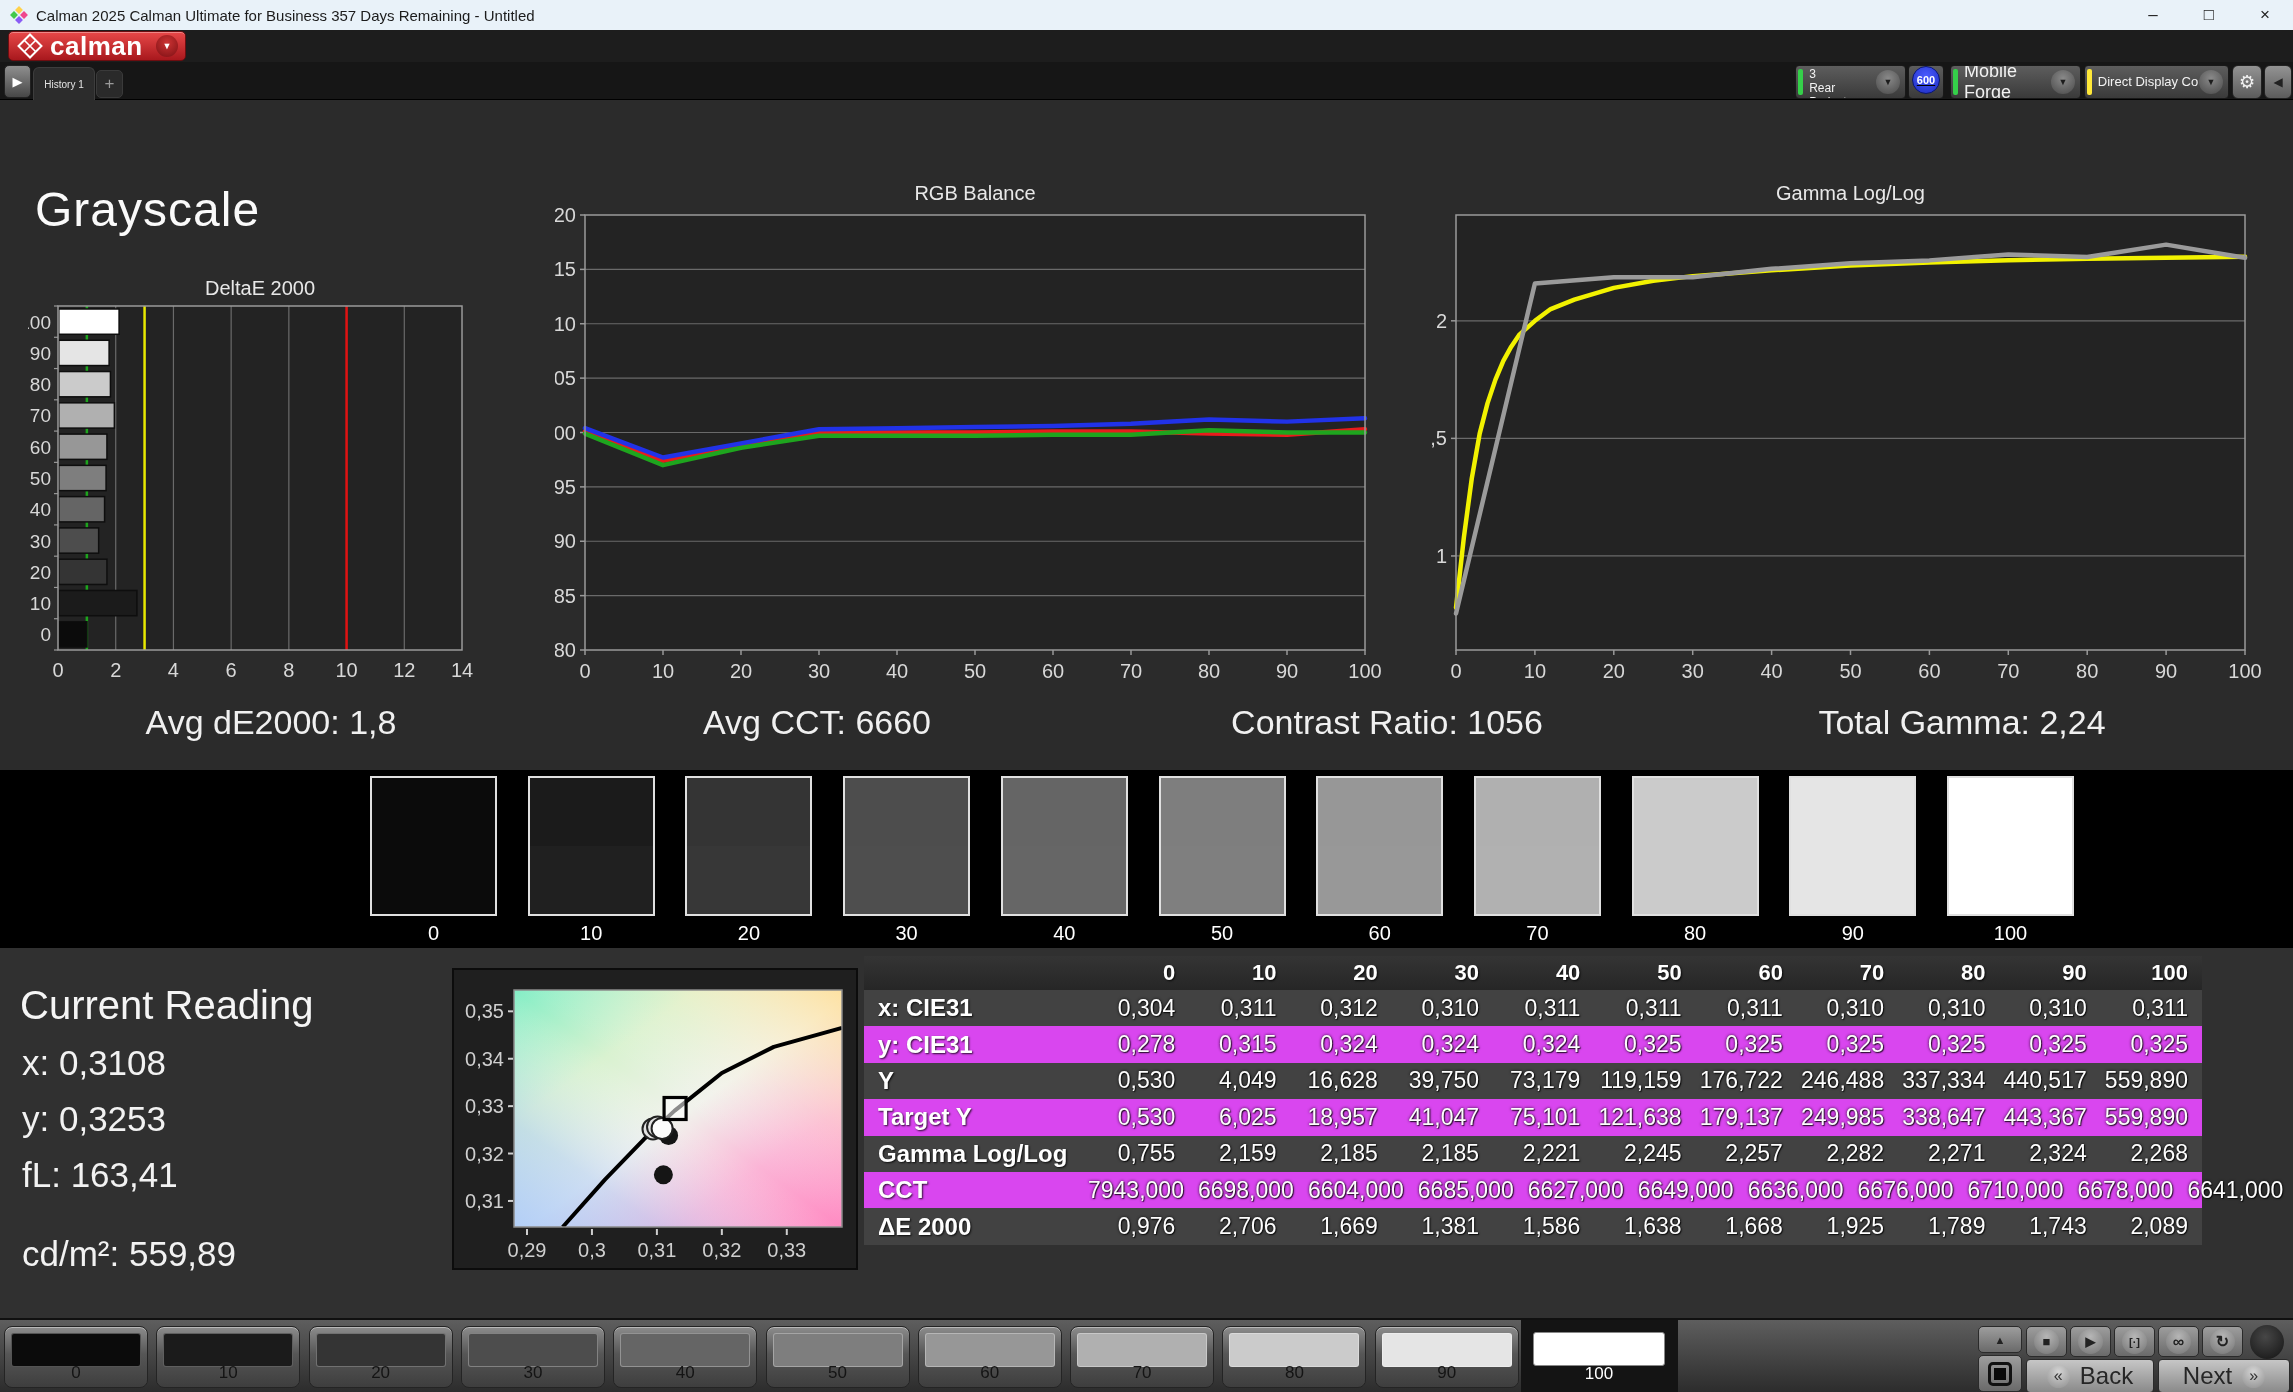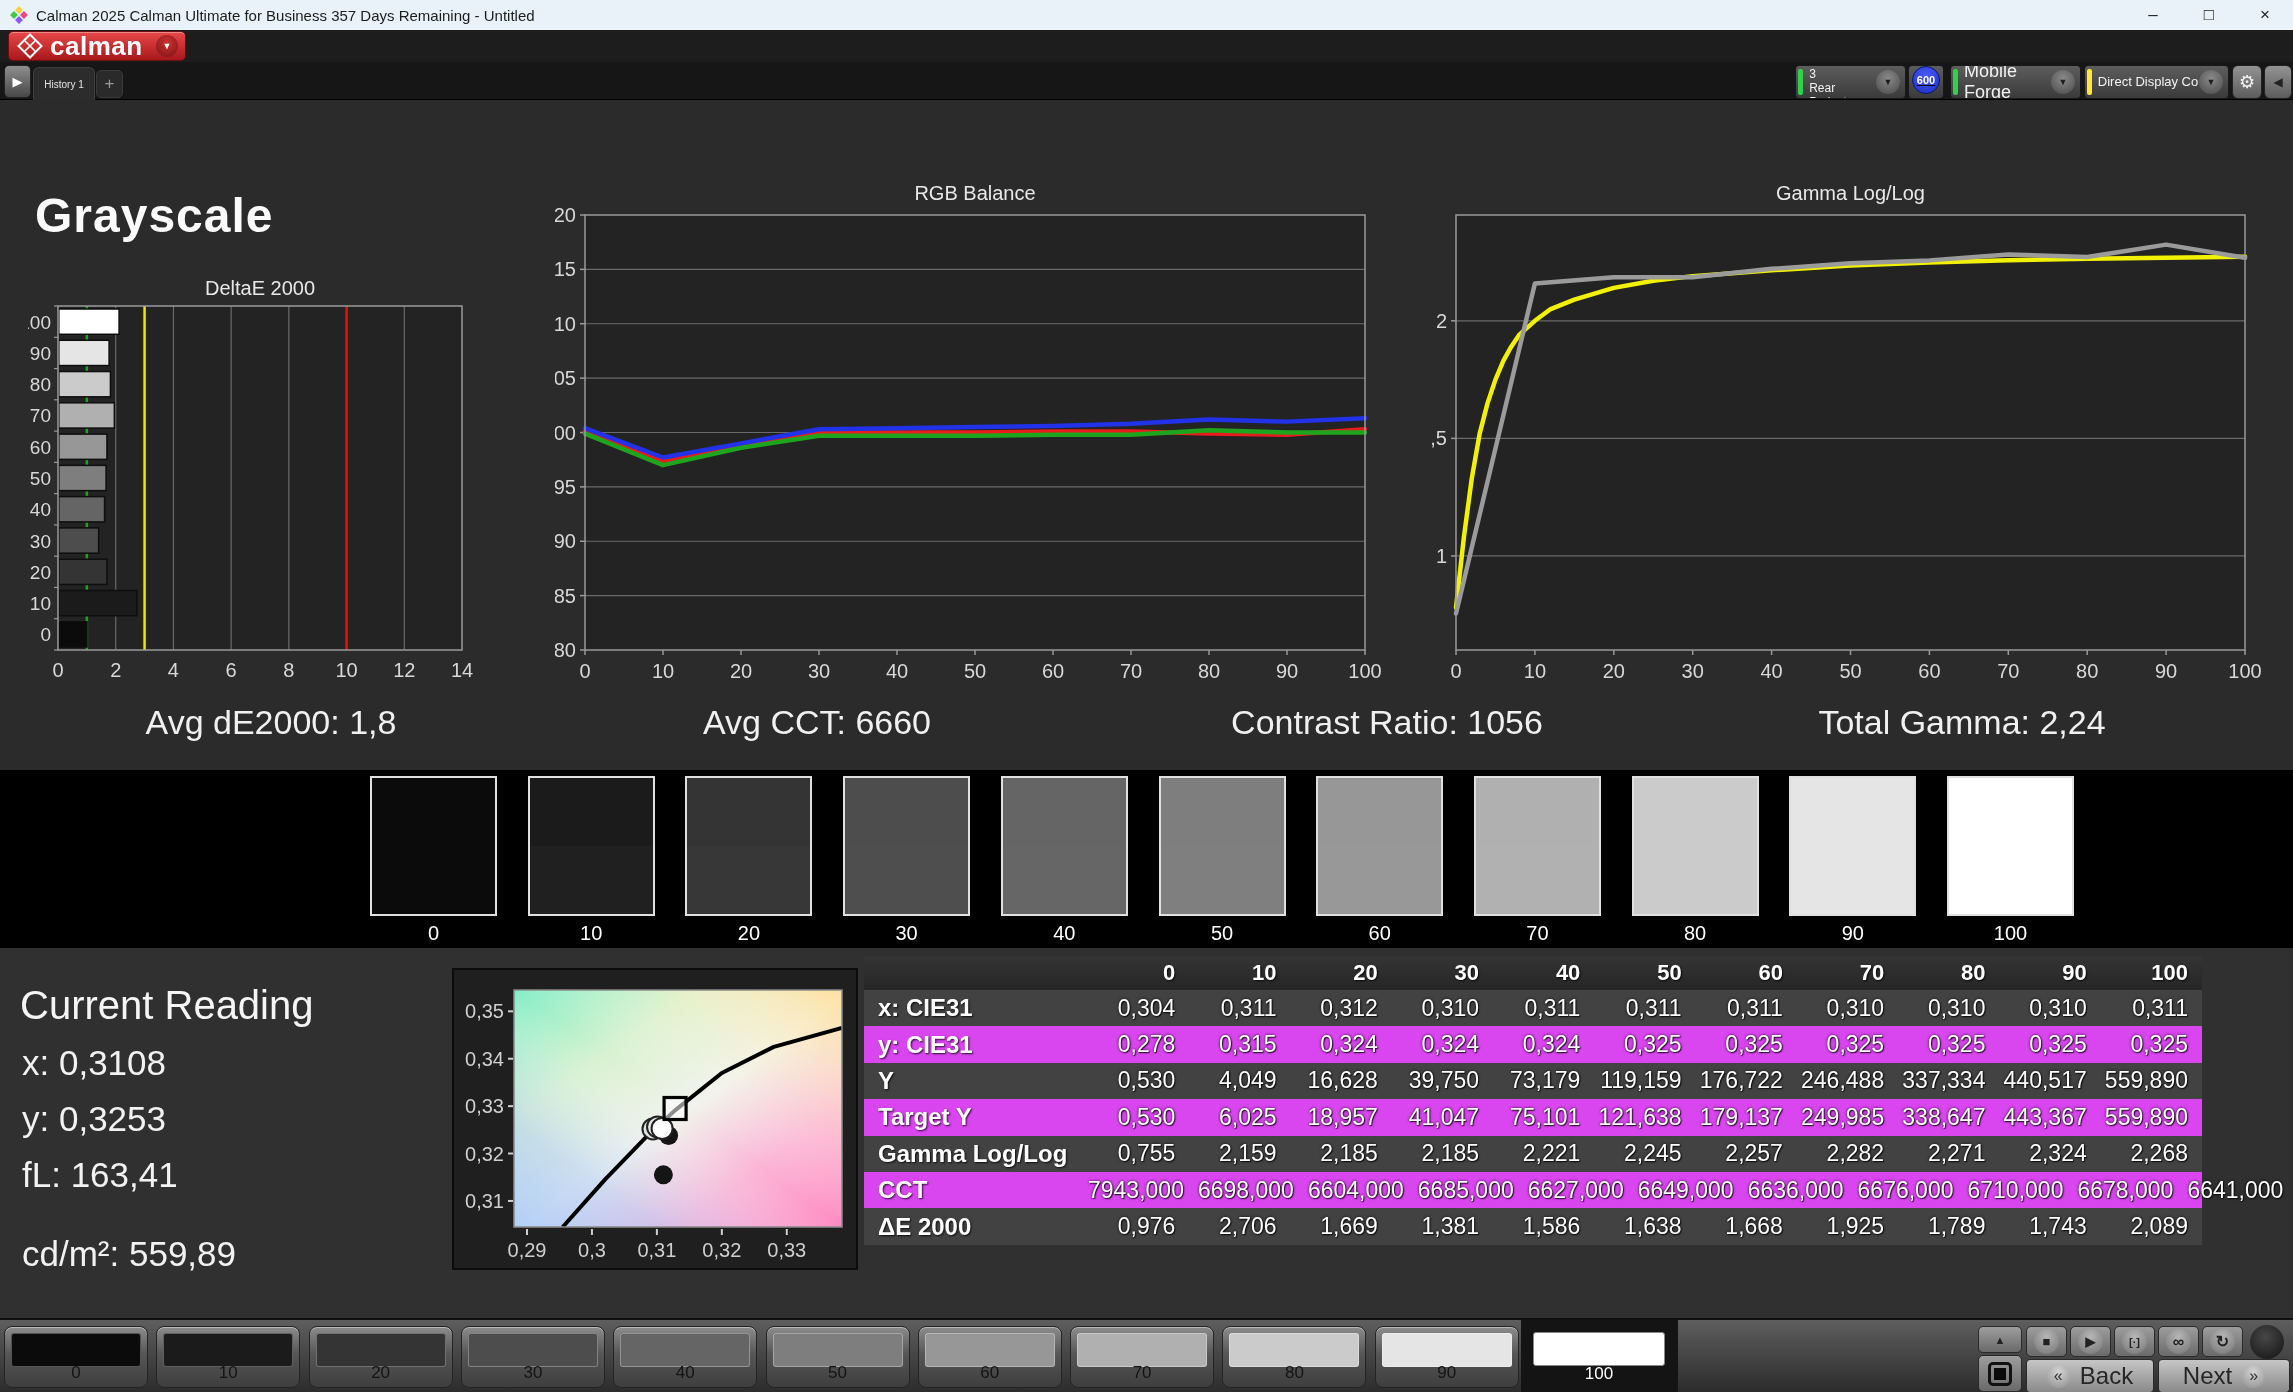--- a/index.html
+++ b/index.html
@@ -47,21 +47,21 @@
         background:radial-gradient(circle at 50% 35%,#8a8a8a,#494949);display:flex;align-items:center;
         justify-content:center;color:#1c1c1c;font-size:9px;}
   .badgebox{left:1908px;top:3px;width:36px;height:34px;border-radius:4px;background:linear-gradient(#5d5d5d,#3a3a3a);
         border:1px solid #191919;display:flex;align-items:flex-start;justify-content:center;text-decoration:underline;}
   .badge{width:28px;height:28px;border-radius:50%;background:radial-gradient(circle at 50% 35%,#4a5cff,#1c2cc0);
         border:1px solid #0a1670;color:#fff;font-size:11px;font-weight:bold;display:flex;align-items:center;justify-content:center;}
   .sqbtn{top:3px;height:34px;border-radius:6px;background:linear-gradient(#939393,#5c5c5c);border:1px solid #222;
         display:flex;align-items:center;justify-content:center;}
 
   
-  .page-title{left:35px;top:188px;color:#fafafa;font-size:48px;font-weight:700;letter-spacing:1px;}
+  .page-title{left:35px;top:182px;color:#fafafa;font-size:48px;font-weight:400;letter-spacing:1px;}
   .summary{top:703px;color:#f0f0f0;font-size:34px;white-space:nowrap;transform:translateX(-50%);}
 
   
   .strip{left:0;top:770px;width:2293px;height:178px;background:#000;}
 
   
   .lower{left:0;top:948px;width:2293px;height:370px;background:#303030;}
   .cr-title{left:20px;top:983px;color:#f5f5f5;font-size:40px;font-weight:400;}
   .cr-line{left:22px;color:#f2f2f2;font-size:35px;}
 

